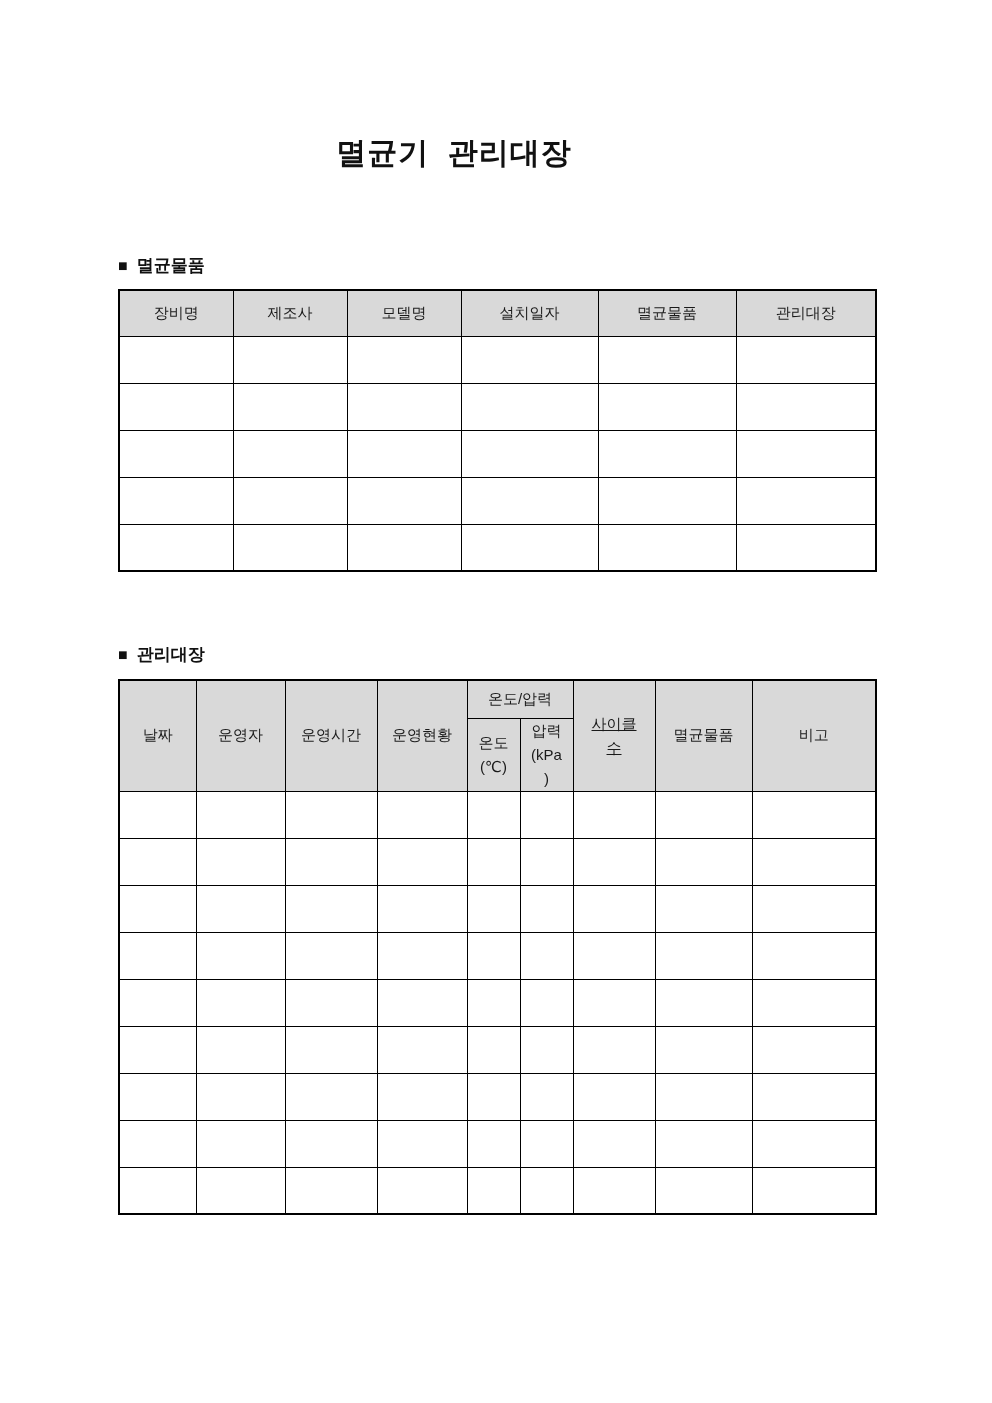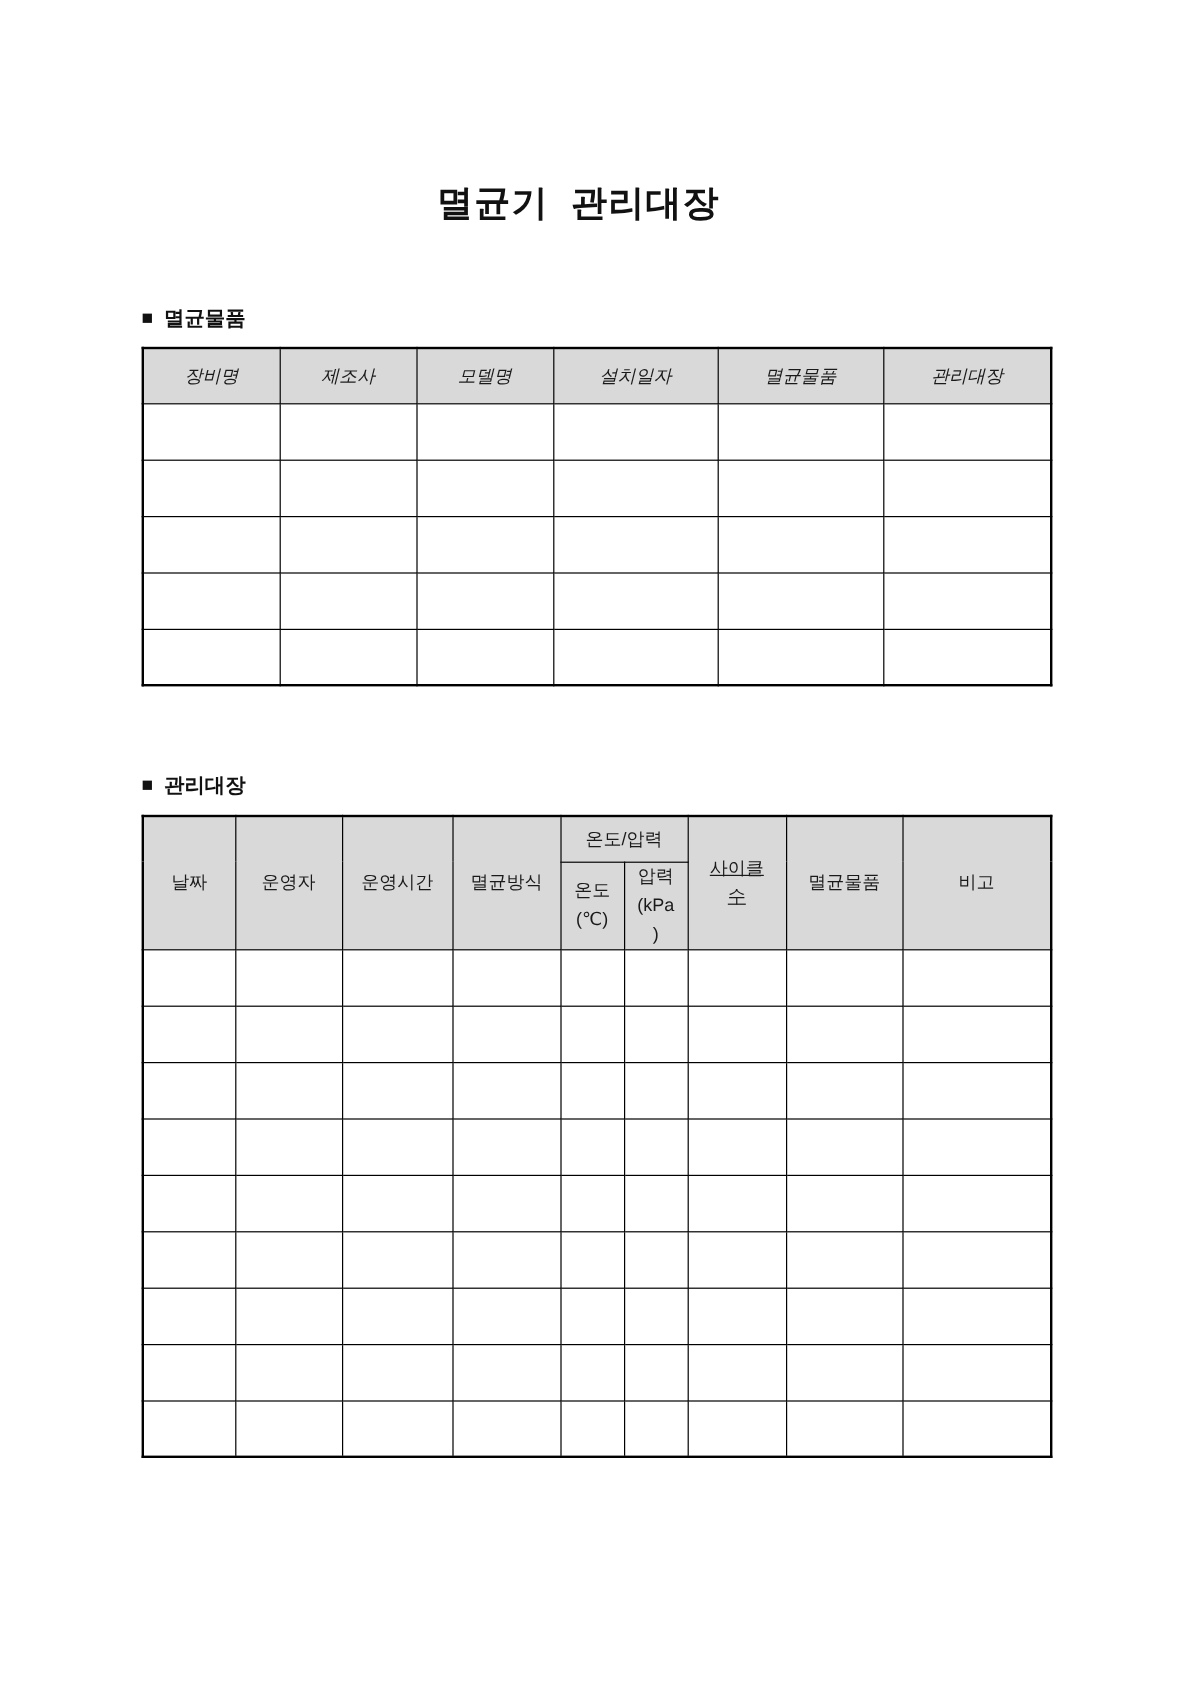--- a/index.html
+++ b/index.html
@@ -11,28 +11,27 @@
     font-family: "Liberation Sans", "DejaVu Sans", sans-serif;
     color: #1a1a1a;
     overflow: hidden;
   }
 
   .doc-title {
     position: absolute;
     top: 133px;
     left: 0;
     width: 908px;
-    margin: 16px;
+    margin: 0;
     text-align: center;
     font-size: 30px;
     font-weight: 700;
     letter-spacing: 1px;
     white-space: pre;
     color: #111111;
-    padding-left: 12px;
   }
 
   .section-heading {
     position: absolute;
     left: 118px;
     margin: 0;
     font-size: 17px;
     font-weight: 700;
     color: #111111;
     display: flex;
@@ -48,21 +47,21 @@
 
   table.form-table {
     position: absolute;
     left: 118px;
     width: 757px;
     border-collapse: collapse;
     table-layout: fixed;
     background: #ffffff;
     border: 2px solid #000000;
   }
-  #basic-table { top: 289px; font-style: italic; }
+  #basic-table { top: 289px; }
   #operation-table { top: 679px; }
 
   .form-table th, .form-table td {
     border: 1.5px solid #000000;
     padding: 0;
     text-align: center;
     vertical-align: middle;
   }
   .form-table th {
     background: #d9d9d9;
@@ -172,21 +171,21 @@
         <col style="width:53px">
       <col style="width:82px">
         <col style="width:97px">
         <col style="width:124px">
     </colgroup>
     <thead>
       <tr class="group-row">
         <th rowspan="2">날짜</th>
         <th rowspan="2">운영자</th>
         <th rowspan="2">운영시간</th>
-        <th rowspan="2">멸균방식</th>
+        <th rowspan="2">운영현황</th>
         <th colspan="2">온도/압력</th>
         <th rowspan="2" class="pre">사이클
 수</th>
         <th rowspan="2">멸균물품</th>
         <th rowspan="2">비고</th>
       </tr>
       <tr class="sub-row">
         <th class="sub-cell">온도
 (℃)</th>
         <th class="sub-cell">압력

